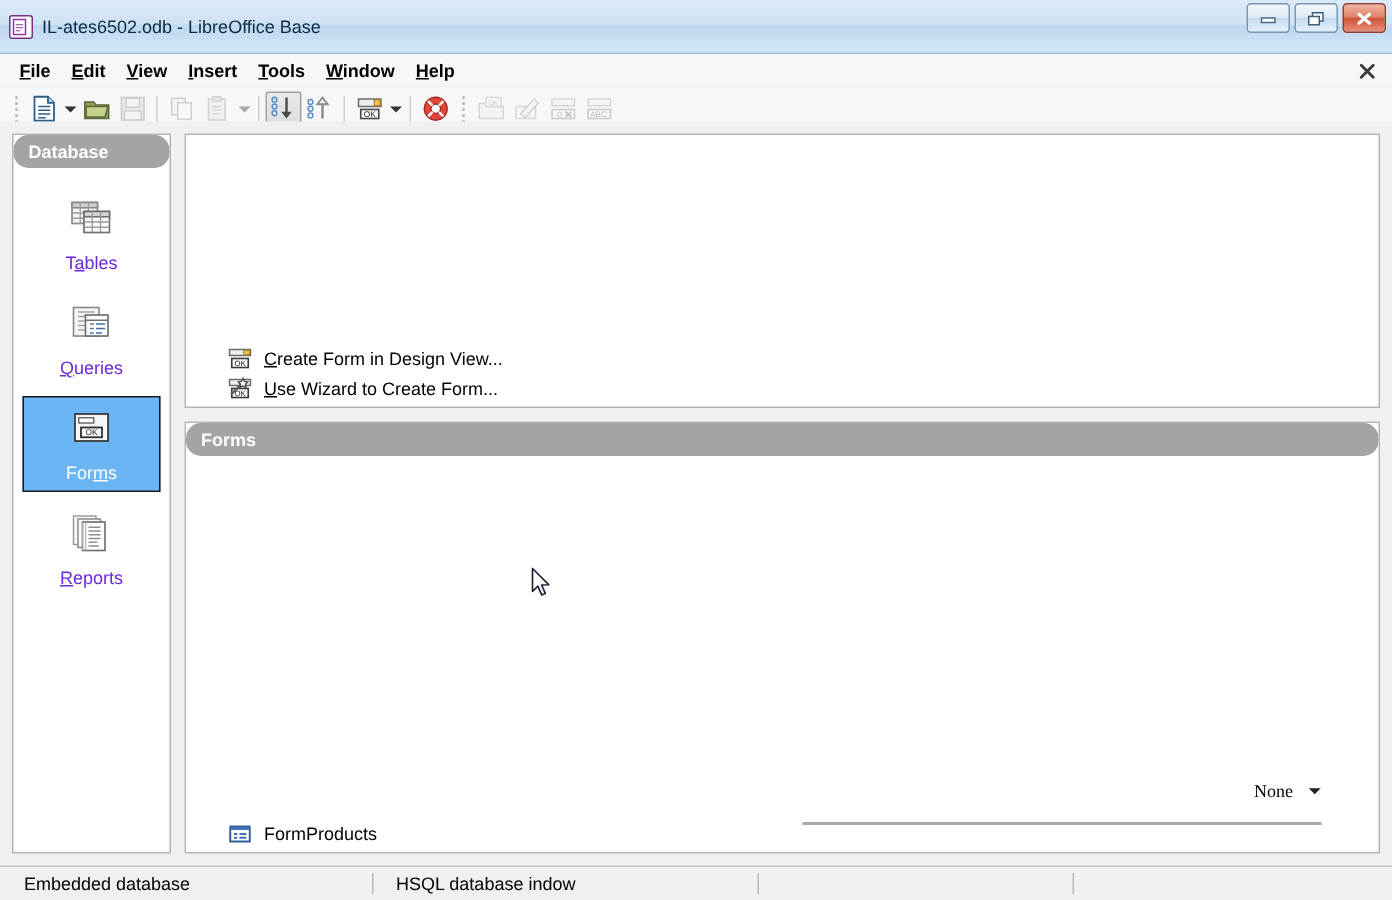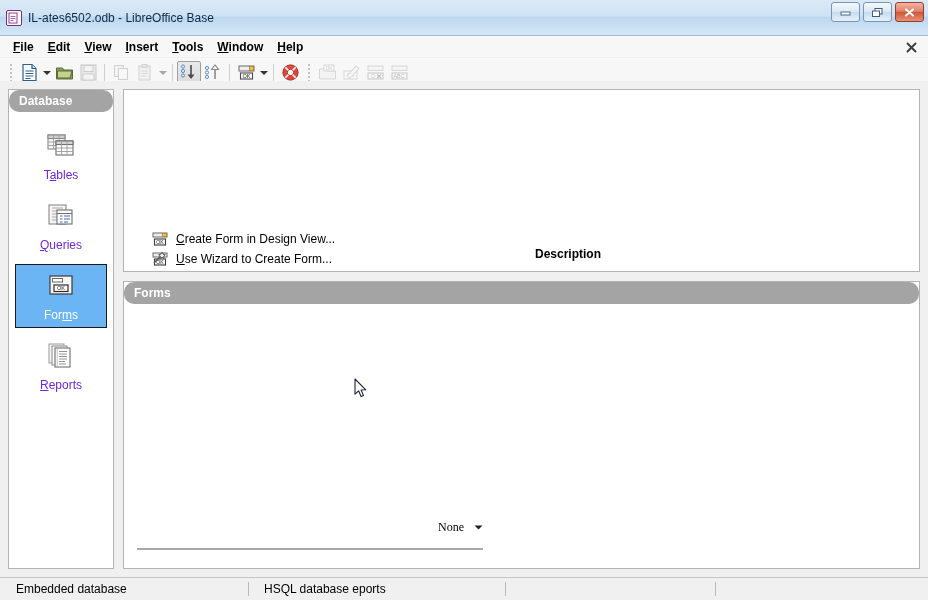--- a/index.html
+++ b/index.html
@@ -563,51 +563,61 @@
                 <text x="8" y="12.8" font-size="5.2" font-family="'Liberation Sans',sans-serif" text-anchor="middle" fill="#1a1a1a">OK</text>
                 <path d="M2 12 L11 3" stroke="#5a5a5a" stroke-width="1.5"></path>
                 <path d="M10 1.2 L11.1 3.2 L13.2 3.6 L11.7 5.2 L12 7.3 L10 6.3 L8 7.3 L8.3 5.2 L6.8 3.6 L8.9 3.2 Z" fill="#efefef" stroke="#4a4a4a" stroke-width="0.9"></path>
               </svg>
             </div>
             <div class="task-label"><u>U</u>se Wizard to Create Form...</div>
           </div>
 
         </div>
         <div class="vdivider"></div>
-        <div class="panel-right">
-          <div class="desc-title">Description</div>
-          <div></div>
-        </div>
       </div>
     </div>
 
     <div class="big-panel" id="forms-panel">
       <div class="panel-header">Forms</div>
       <div class="panel-body">
+        <div class="panel-left">
+
+          <div class="form-row">
+            <div class="form-icon">
+              <svg width="16" height="16" viewBox="0 0 16 16">
+                <rect x="1.5" y="3" width="13" height="10" fill="#ffffff" stroke="#2f5c99" stroke-width="1.3"></rect>
+                <rect x="1.5" y="3" width="13" height="2.3" fill="#3f6fb5"></rect>
+                <path d="M4 8h2.2M7.6 8h4.6M4 10.5h2.2M7.6 10.5h4.6" stroke="#3f6fb5" stroke-width="1.2"></path>
+              </svg>
+            </div>
+            <div class="form-label">FormProducts</div>
+          </div>
+
+        </div>
         <div class="vdivider"></div>
         <div class="panel-right">
           <div class="preview-head">
             <div class="preview-mode">None</div>
             <div>
               <svg width="9" height="7" viewBox="0 0 9 7">
                   <path d="M0.5 1.5l4 4 4-4z" fill="#222"></path>
                 </svg>
             </div>
           </div>
           <div class="preview-box"></div>
         </div>
       </div>
     </div>
 
   </div>
 </div>
 
 <div id="statusbar">
   <div class="status-cell" id="sc-embedded">Embedded database</div>
-  <div class="status-cell" id="sc-engine">HSQL database eports</div>
+  <div class="status-cell" id="sc-engine">HSQL database indow</div>
   <div class="status-cell" id="sc-blank1"></div>
   <div class="status-cell" id="sc-blank2"></div>
 </div>
 
 <div id="mouse-cursor">
   <svg width="14" height="21" viewBox="0 0 14 21">
     <path d="M1 1 L1 16.2 L4.6 12.8 L7.1 18.6 L9.5 17.6 L7.1 12 L11.8 11.8 Z" fill="#ffffff" stroke="#20203a" stroke-width="1.1" stroke-linejoin="round"></path>
   </svg>
 </div>
 

